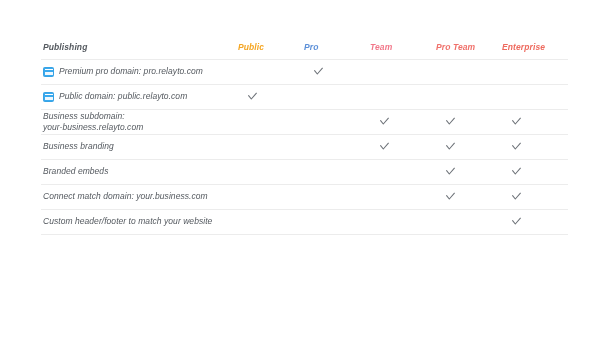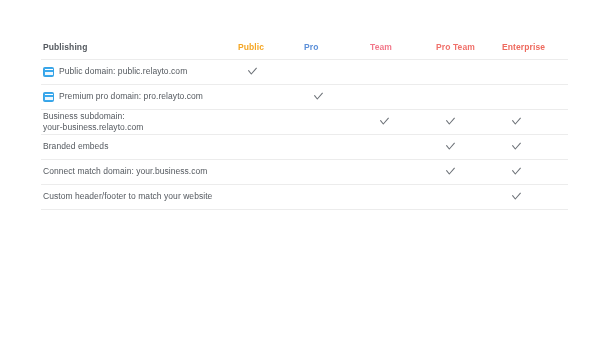--- a/index.html
+++ b/index.html
@@ -12,20 +12,21 @@
     height: 337px;
     font-family: "Liberation Sans", sans-serif;
     -webkit-font-smoothing: antialiased;
     overflow: hidden;
   }
   .page {
     position: relative;
     width: 600px;
     height: 337px;
     background: #ffffff;
+    font-style: italic;
   }
   .table-wrap {
     position: absolute;
     left: 41px;
     top: 42px;
     width: 527px;
   }
   table.compare {
     width: 527px;
     border-collapse: collapse;
@@ -134,50 +135,68 @@
           <th style="color: rgb(242, 120, 138);">Team</th>
           <th style="color: rgb(240, 112, 106);">Pro Team</th>
           <th style="color: rgb(238, 106, 94);">Enterprise</th>
         </tr>
       </thead>
       <tbody id="tbody">
           <tr>
             <td class="feature">
               <div class="feature-inner">
                 <span class="win-icon"></span>
+                <span class="feature-label">Premium pro domain: pro.relayto.com</span>
+              </div>
+            </td>
+            <td class="tier"><span class="empty-cell"></span></td>
+            <td class="tier"><span class="check"><svg width="11" height="11" viewBox="0 0 11 11" aria-hidden="true">
+                  <path d="M1.6 4.6 L4.3 8.0 L9.4 2.2" fill="none" stroke="#6d7278" stroke-width="1.05" stroke-linecap="round" stroke-linejoin="round"></path>
+                </svg></span></td>
+            <td class="tier"><span class="empty-cell"></span></td>
+            <td class="tier"><span class="empty-cell"></span></td>
+            <td class="tier"><span class="empty-cell"></span></td>
+          </tr>
+          <tr>
+            <td class="feature">
+              <div class="feature-inner">
+                <span class="win-icon"></span>
                 <span class="feature-label">Public domain: public.relayto.com</span>
               </div>
             </td>
             <td class="tier"><span class="check"><svg width="11" height="11" viewBox="0 0 11 11" aria-hidden="true">
                   <path d="M1.6 4.6 L4.3 8.0 L9.4 2.2" fill="none" stroke="#6d7278" stroke-width="1.05" stroke-linecap="round" stroke-linejoin="round"></path>
                 </svg></span></td>
             <td class="tier"><span class="empty-cell"></span></td>
             <td class="tier"><span class="empty-cell"></span></td>
             <td class="tier"><span class="empty-cell"></span></td>
             <td class="tier"><span class="empty-cell"></span></td>
           </tr>
           <tr>
             <td class="feature">
               <div class="feature-inner">
-                <span class="win-icon"></span>
-                <span class="feature-label">Premium pro domain: pro.relayto.com</span>
-              </div>
-            </td>
-            <td class="tier"><span class="empty-cell"></span></td>
-            <td class="tier"><span class="check"><svg width="11" height="11" viewBox="0 0 11 11" aria-hidden="true">
-                  <path d="M1.6 4.6 L4.3 8.0 L9.4 2.2" fill="none" stroke="#6d7278" stroke-width="1.05" stroke-linecap="round" stroke-linejoin="round"></path>
-                </svg></span></td>
-            <td class="tier"><span class="empty-cell"></span></td>
-            <td class="tier"><span class="empty-cell"></span></td>
-            <td class="tier"><span class="empty-cell"></span></td>
-          </tr>
-          <tr>
-            <td class="feature">
-              <div class="feature-inner">
                 <span class="feature-label">Business subdomain:<span class="line2">your-business.relayto.com</span></span>
+              </div>
+            </td>
+            <td class="tier"><span class="empty-cell"></span></td>
+            <td class="tier"><span class="empty-cell"></span></td>
+            <td class="tier"><span class="check"><svg width="11" height="11" viewBox="0 0 11 11" aria-hidden="true">
+                  <path d="M1.6 4.6 L4.3 8.0 L9.4 2.2" fill="none" stroke="#6d7278" stroke-width="1.05" stroke-linecap="round" stroke-linejoin="round"></path>
+                </svg></span></td>
+            <td class="tier"><span class="check"><svg width="11" height="11" viewBox="0 0 11 11" aria-hidden="true">
+                  <path d="M1.6 4.6 L4.3 8.0 L9.4 2.2" fill="none" stroke="#6d7278" stroke-width="1.05" stroke-linecap="round" stroke-linejoin="round"></path>
+                </svg></span></td>
+            <td class="tier"><span class="check"><svg width="11" height="11" viewBox="0 0 11 11" aria-hidden="true">
+                  <path d="M1.6 4.6 L4.3 8.0 L9.4 2.2" fill="none" stroke="#6d7278" stroke-width="1.05" stroke-linecap="round" stroke-linejoin="round"></path>
+                </svg></span></td>
+          </tr>
+          <tr>
+            <td class="feature">
+              <div class="feature-inner">
+                <span class="feature-label">Business branding</span>
               </div>
             </td>
             <td class="tier"><span class="empty-cell"></span></td>
             <td class="tier"><span class="empty-cell"></span></td>
             <td class="tier"><span class="check"><svg width="11" height="11" viewBox="0 0 11 11" aria-hidden="true">
                   <path d="M1.6 4.6 L4.3 8.0 L9.4 2.2" fill="none" stroke="#6d7278" stroke-width="1.05" stroke-linecap="round" stroke-linejoin="round"></path>
                 </svg></span></td>
             <td class="tier"><span class="check"><svg width="11" height="11" viewBox="0 0 11 11" aria-hidden="true">
                   <path d="M1.6 4.6 L4.3 8.0 L9.4 2.2" fill="none" stroke="#6d7278" stroke-width="1.05" stroke-linecap="round" stroke-linejoin="round"></path>
                 </svg></span></td>

